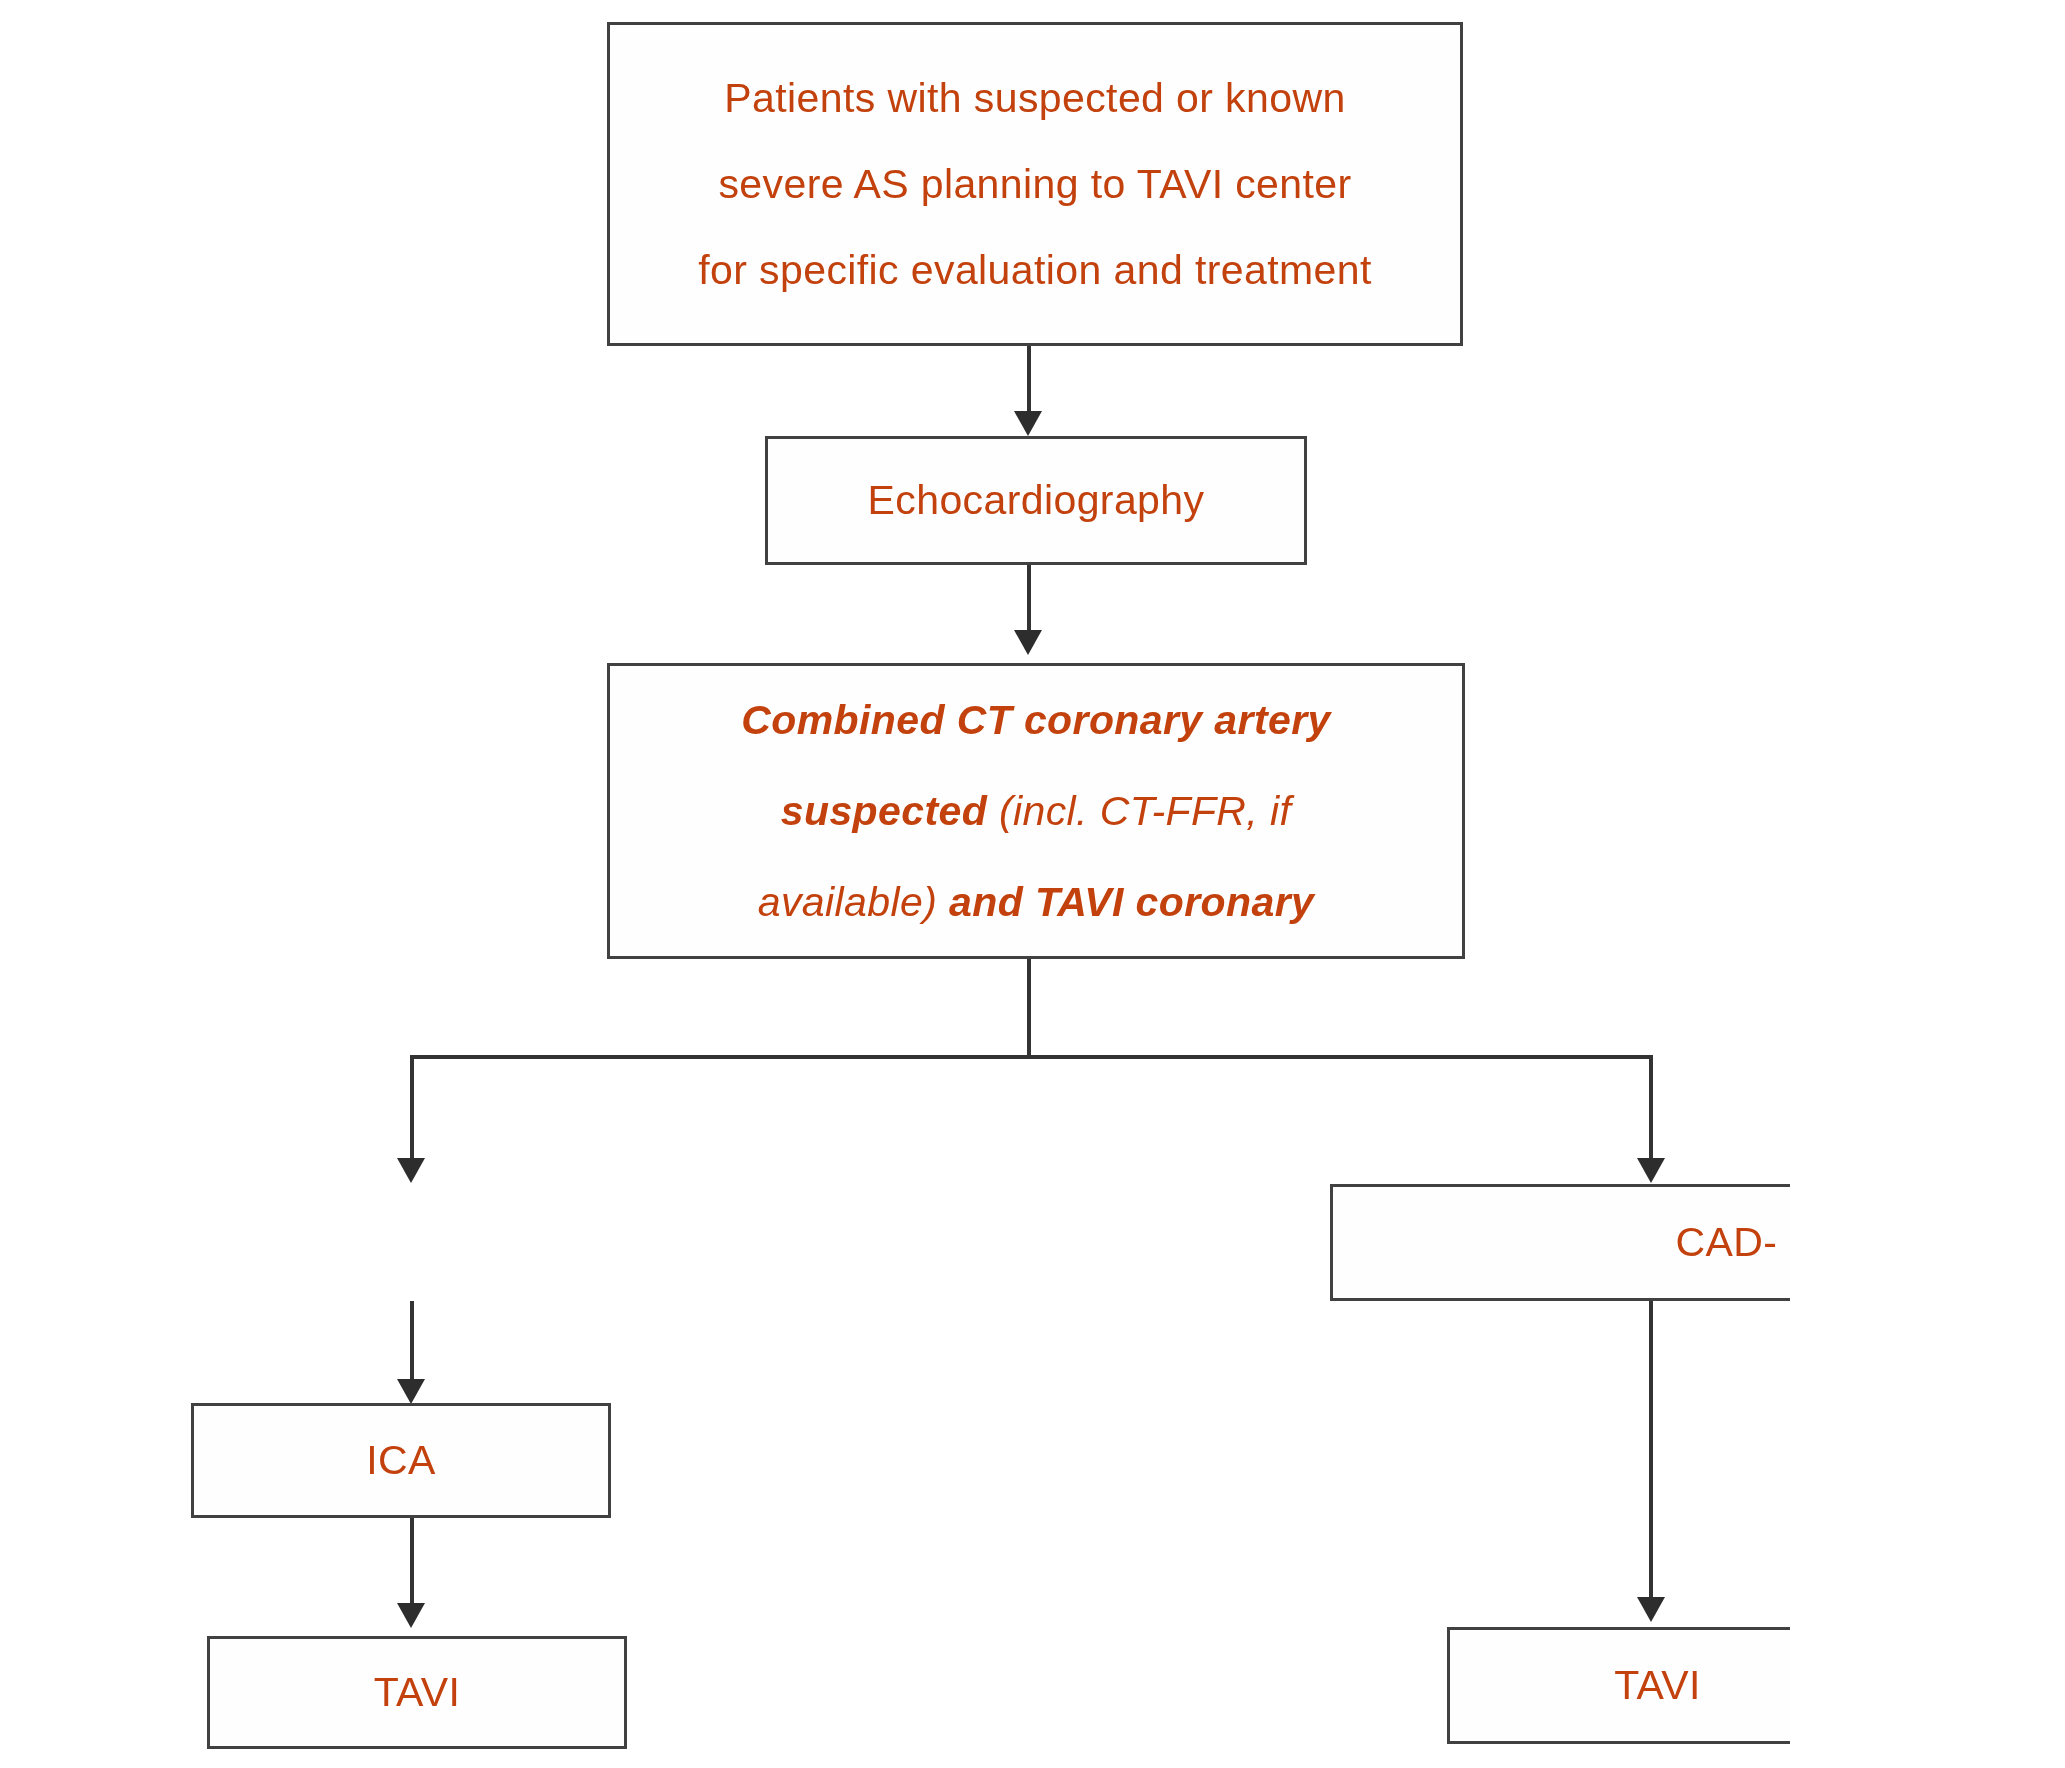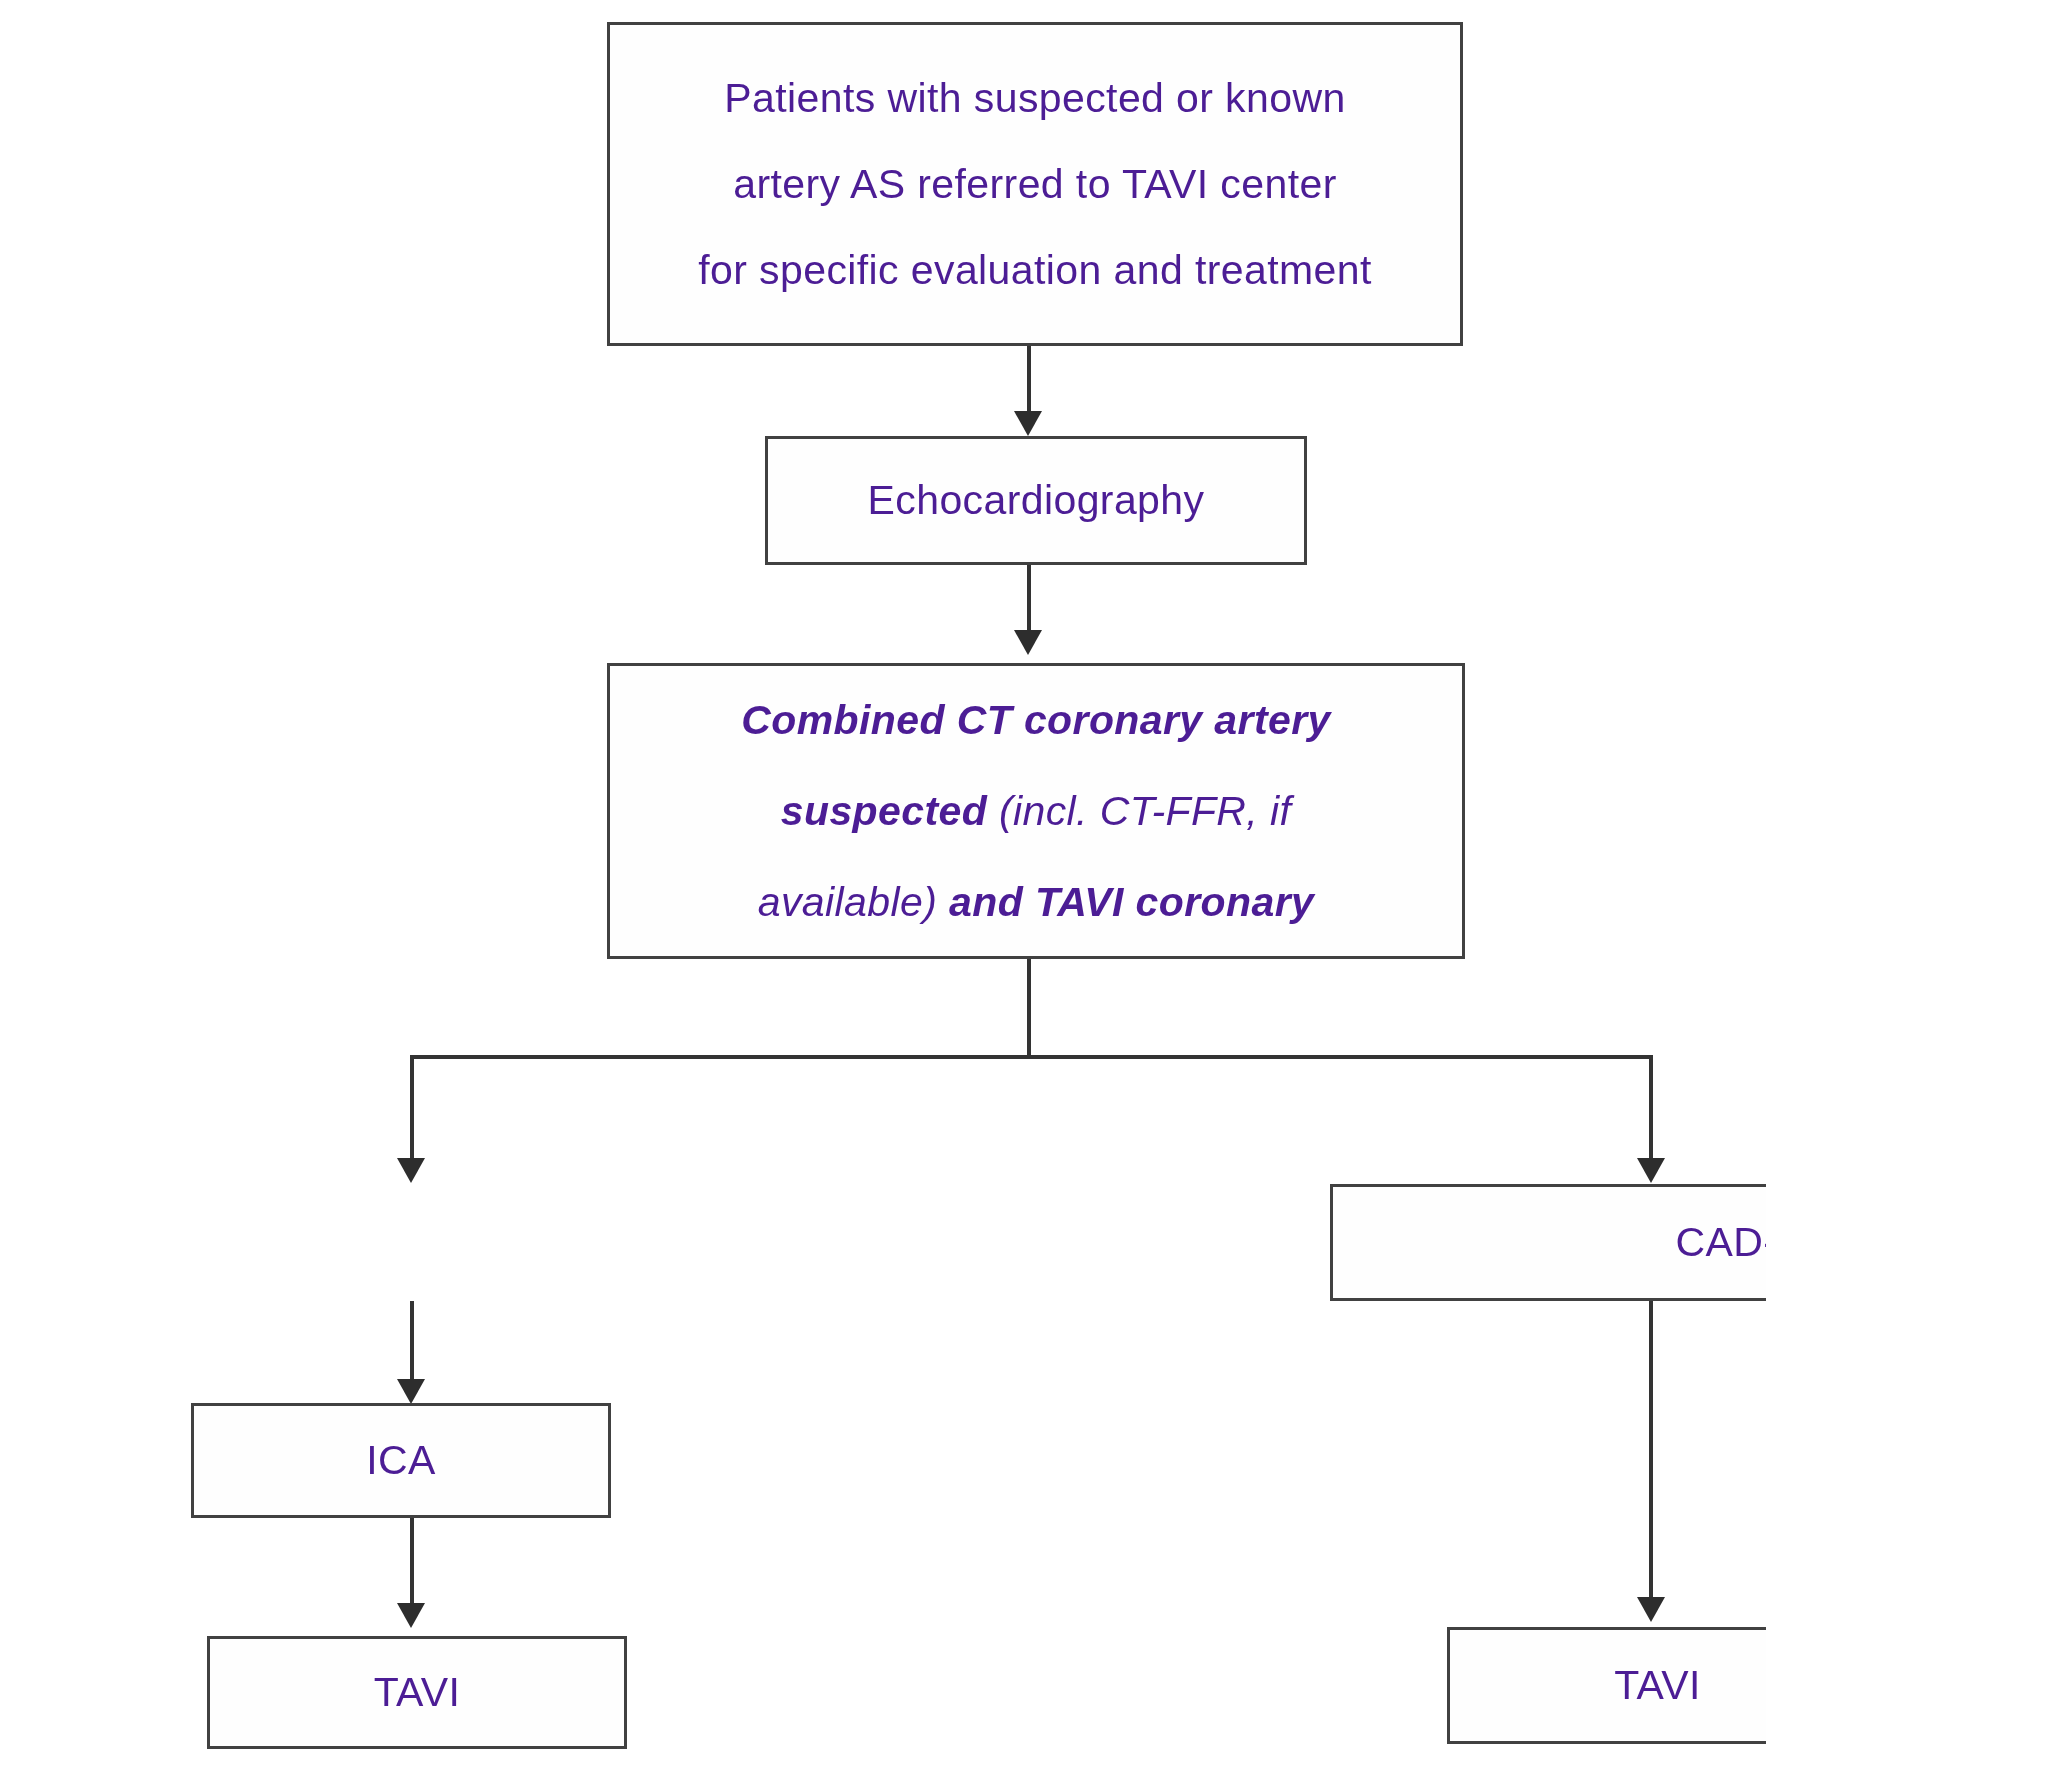--- a/index.html
+++ b/index.html
@@ -2,22 +2,23 @@
 <html style="font-size:14px"><head>
 <meta charset="utf-8">
 <style>
   html,body{margin:0;padding:0;background:#ffffff;}
   .canvas{
     position:relative;
     width:1766px;
     height:1769px;
     background:#ffffff;
     font-family:"Liberation Sans", sans-serif;
-    color:#4c1d95;
+    color:#c2410c;
     overflow:hidden;
+    padding-left:24px;
   }
   .node{
     position:absolute;
     box-sizing:border-box;
     border:3.5px solid #414141;
     background:#fefefe;
     display:flex;
     flex-direction:column;
     align-items:center;
     justify-content:center;
@@ -38,21 +39,21 @@
     border-top:25px solid #2d2d2d;
   }
 </style>
 </head>
 <body>
 
 <div class="canvas">
 
   <div class="node multiline" style="left:607px;top:22px;width:856px;height:324px;">
     <span class="tline">Patients with suspected or known</span>
-    <span class="tline">artery AS referred to TAVI center</span>
+    <span class="tline">severe AS planning to TAVI center</span>
     <span class="tline">for specific evaluation and treatment</span>
   </div>
 
   <div class="vline" style="left:1027px;top:346px;height:68px;"></div>
   <div class="arrowhead" style="left:1014px;top:411px;"></div>
 
   <div class="node" style="left:765px;top:436px;width:542px;height:129px;">
     <span class="tline">Echocardiography</span>
   </div>
 

